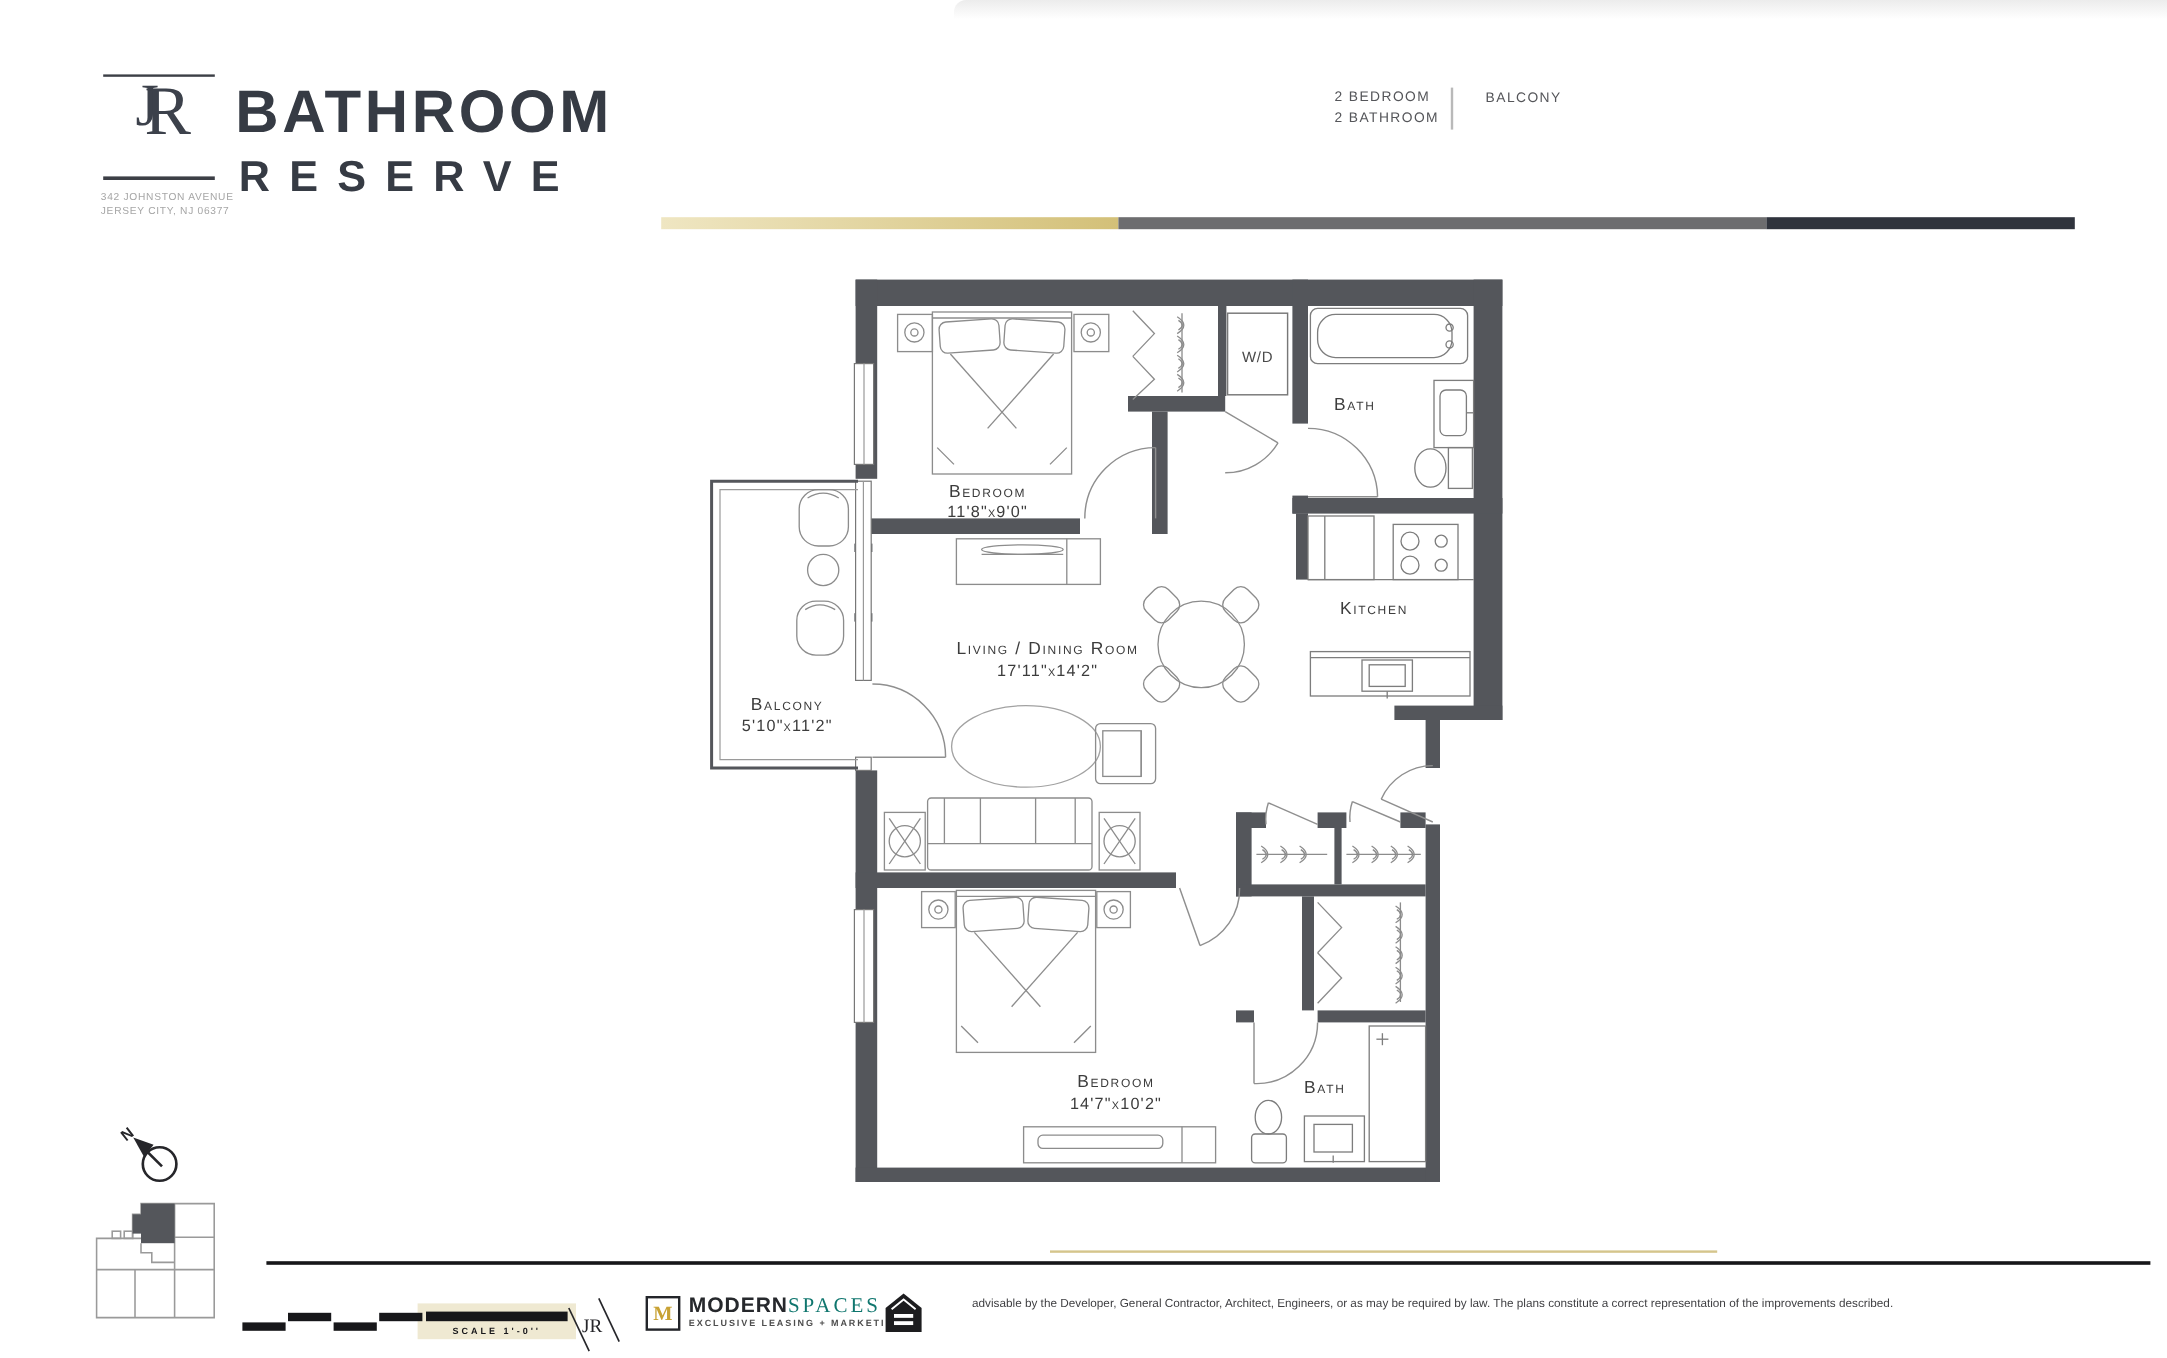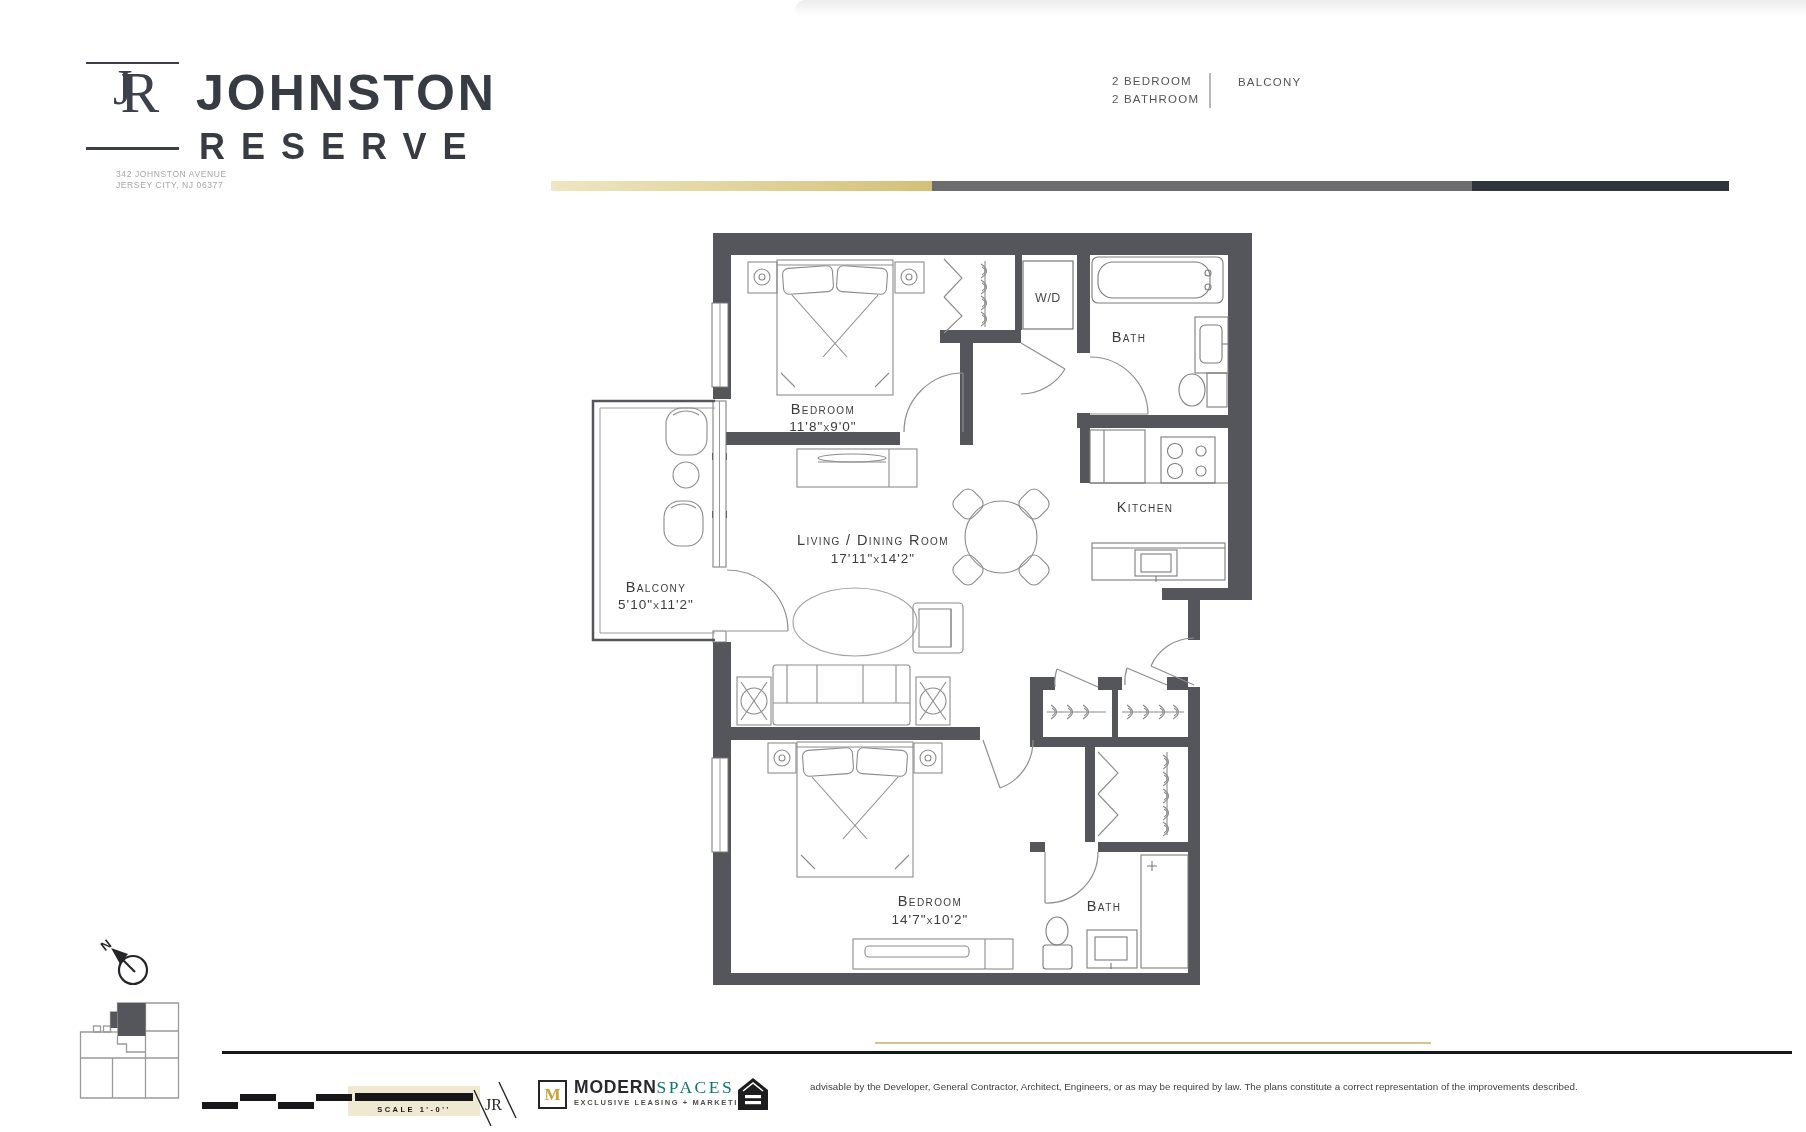--- a/index.html
+++ b/index.html
@@ -8,21 +8,21 @@
   .abs{position:absolute;}
   
   .topfade{left:795px;top:0;width:1011px;height:16px;
            background:linear-gradient(#ececec,rgba(255,255,255,0));border-radius:10px 0 0 0;}
   .logo-rule-top{left:86px;top:62px;width:93px;height:2px;background:#3c3f46;}
   .logo-rule-bot{left:86px;top:147px;width:93px;height:3px;background:#3c3f46;}
   .monogram{left:96px;top:58px;width:80px;text-align:center;
             font-family:"Liberation Serif",serif;font-size:58px;color:#3c414b;letter-spacing:0;}
   .monogram .mj{font-size:50px;vertical-align:8px;}
   .monogram .mr{margin-left:-12px;}
-  .logo-address{left:84px;top:169px;font-size:8.5px;line-height:11px;color:#a6a6a6;letter-spacing:.6px;margin-left:32px;}
+  .logo-address{left:84px;top:159px;font-size:8.5px;line-height:11px;color:#a6a6a6;letter-spacing:.6px;}
   .brand1{left:196px;top:64px;font-size:50px;font-weight:700;letter-spacing:3px;color:#363b44;}
   .brand2{left:199px;top:126px;font-size:36px;font-weight:600;letter-spacing:16px;color:#363b44;}
   .unitinfo{left:1112px;top:72px;font-size:11.5px;letter-spacing:1.2px;color:#55565a;line-height:18px;}
   .unitdiv{left:1209px;top:73px;width:2px;height:35px;background:#b9b9b9;}
   .unitfeat{left:1238px;top:76px;font-size:11.5px;letter-spacing:1.2px;color:#55565a;}
   .restitle{right:82px;top:66px;font-size:45px;font-weight:700;letter-spacing:1px;color:#363b44;}
   .bar-gold{left:551px;top:181px;width:381px;height:10px;background:linear-gradient(90deg,#efe6c2,#d3c078);}
   .bar-gray{left:932px;top:181px;width:540px;height:10px;background:#6d6d6f;}
   .bar-dark{left:1472px;top:181px;width:257px;height:10px;background:#30343d;}
   
@@ -49,21 +49,21 @@
 
   <div class="abs topfade"></div>
 
   <div class="abs logo-rule-top"></div>
   <div class="abs monogram"><span class="mj">J</span><span class="mr">R</span></div>
   <div class="abs logo-rule-bot"></div>
   <div class="abs logo-address">
     <div>342 JOHNSTON AVENUE</div>
     <div>JERSEY CITY, NJ 06377</div>
   </div>
-  <div class="abs brand1">JOHNSTON</div>
+  <div class="abs brand1">BATHROOM</div>
   <div class="abs brand2">RESERVE</div>
 
   <div class="abs unitinfo">
     <div>2 BEDROOM</div>
     <div>2 BATHROOM</div>
   </div>
   <div class="abs unitdiv"></div>
   <div class="abs unitfeat">BALCONY</div>
 
   <div class="abs bar-gold"></div>

